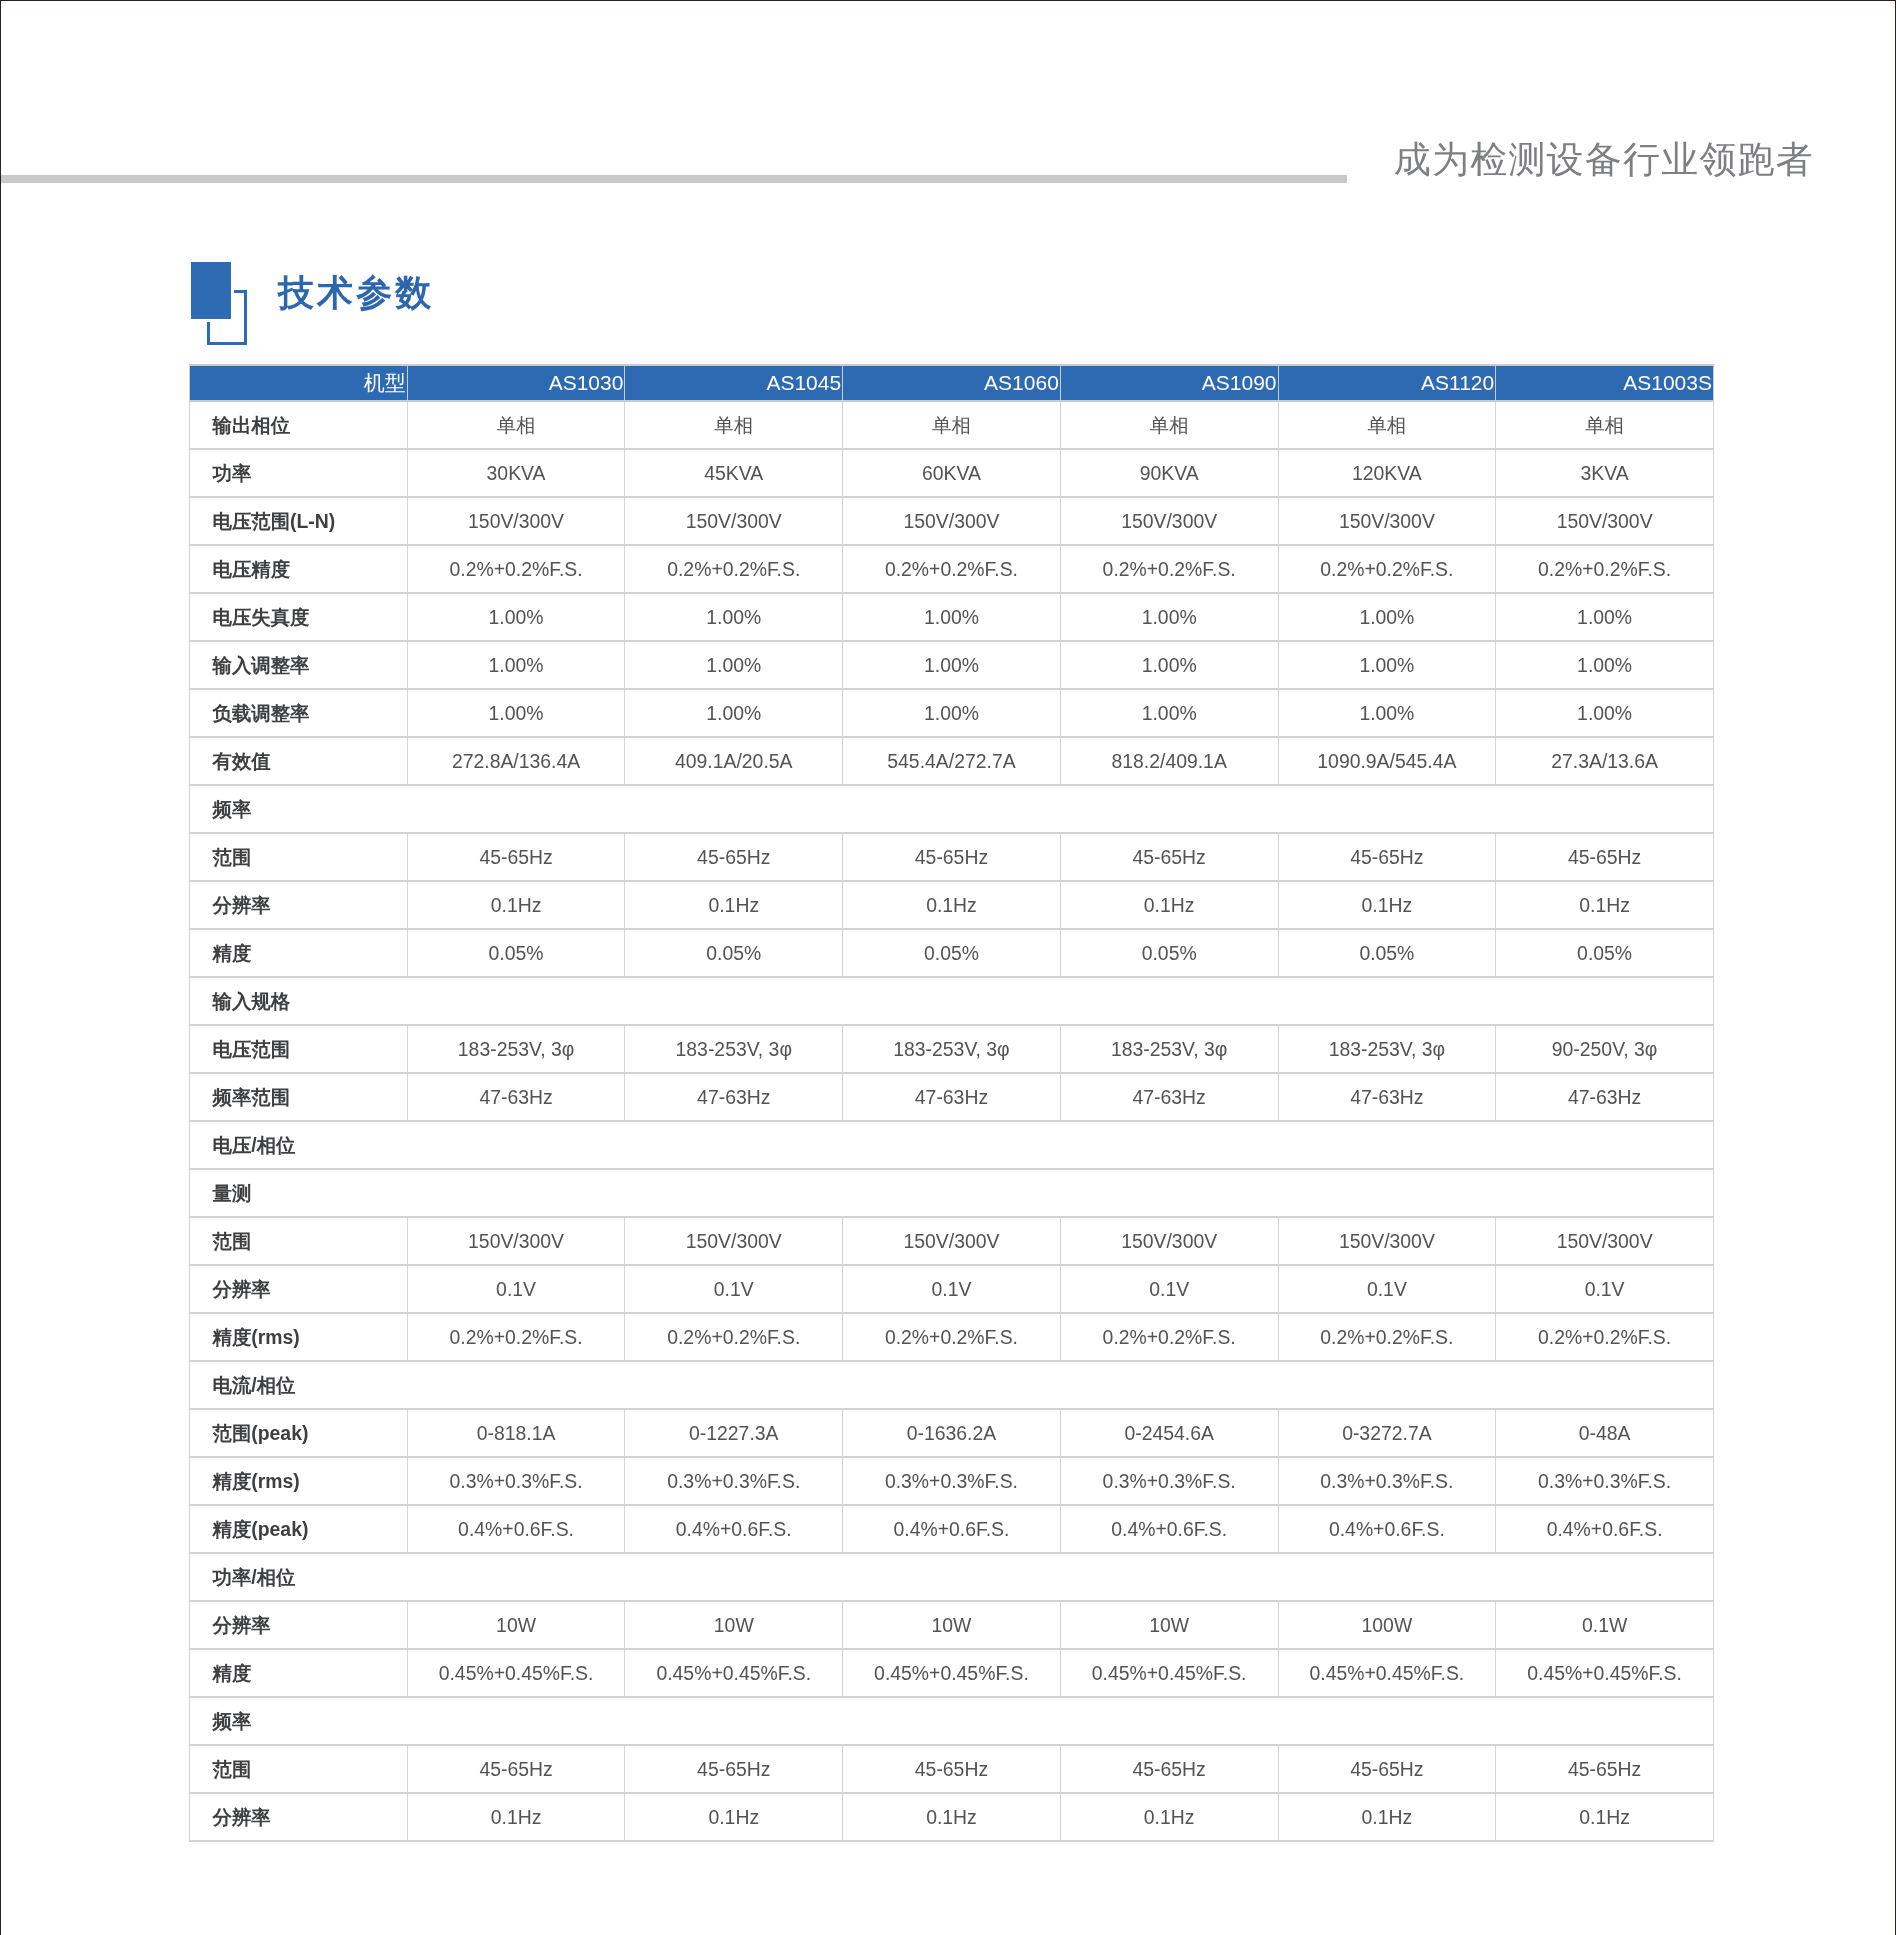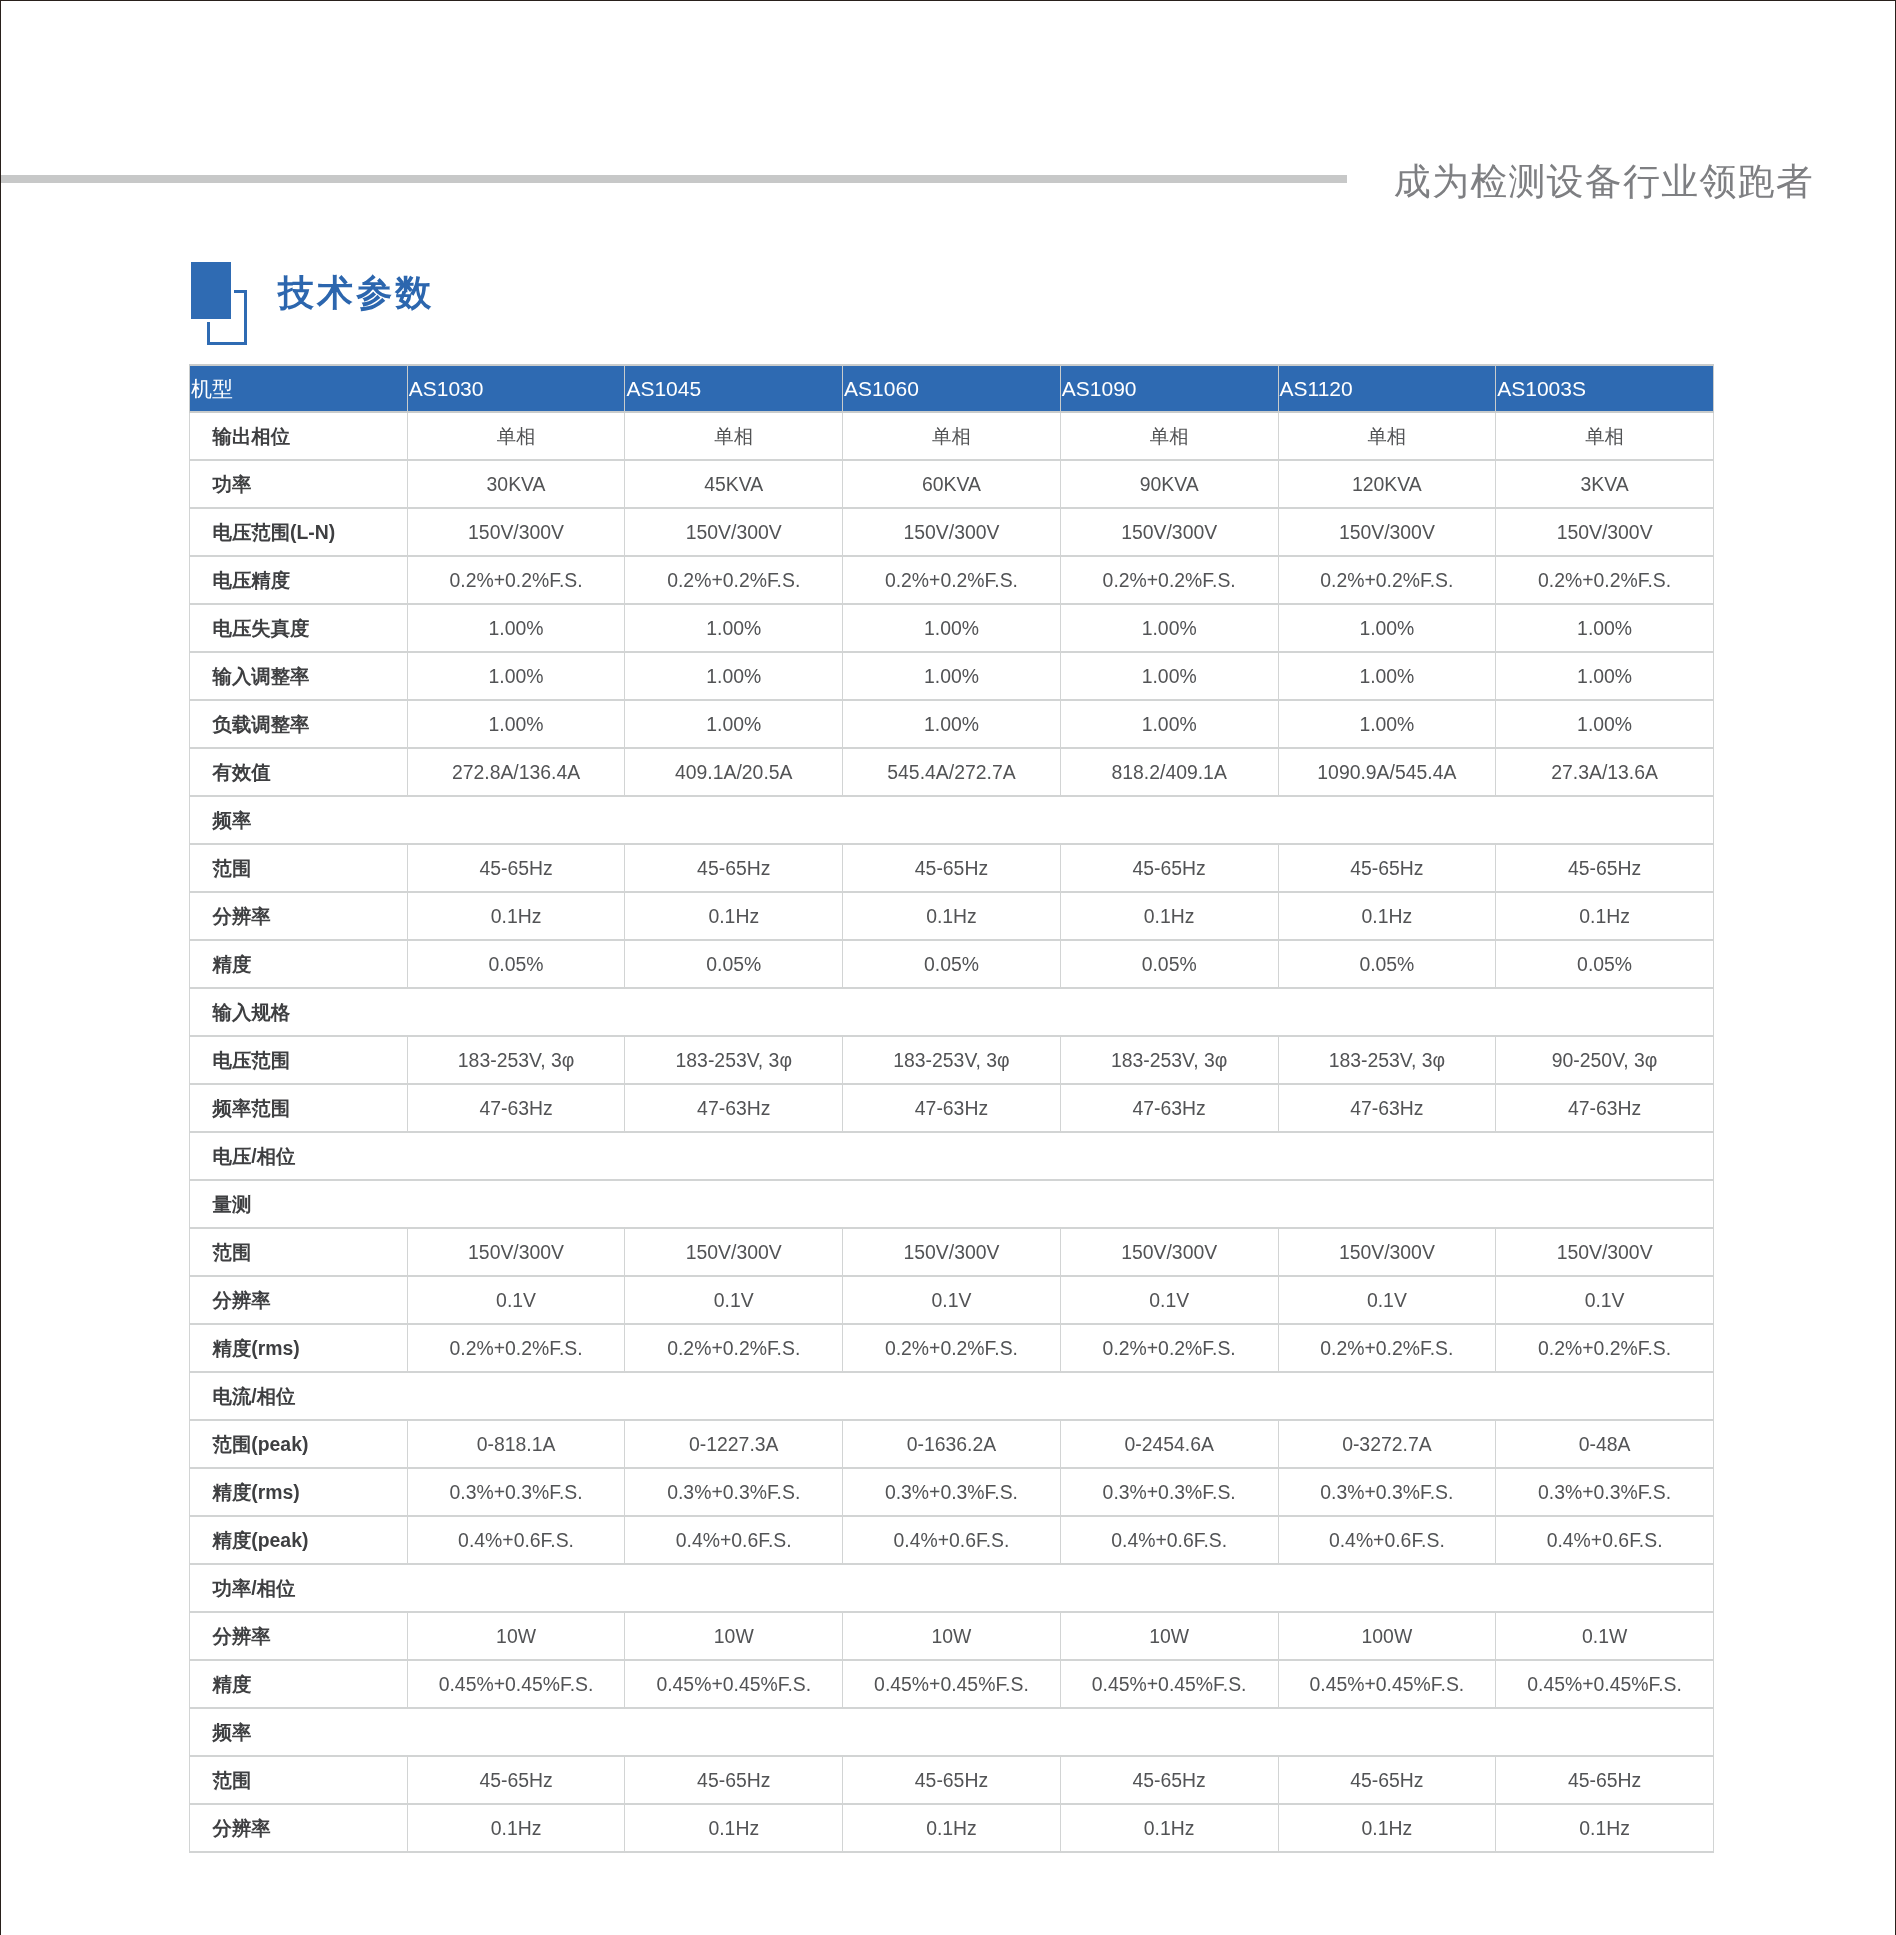--- a/index.html
+++ b/index.html
@@ -2,36 +2,36 @@
 <html style="font-size:6.2px"><head>
 <meta charset="utf-8">
 <style>
   html,body{margin:0;padding:0;}
   body{
     width:1896px;height:2555px;position:relative;overflow:hidden;
     background:#ffffff;font-family:"Liberation Sans",sans-serif;
   }
   .page-frame{position:absolute;inset:0;border:1.9px solid #29201b;box-sizing:border-box;pointer-events:none;z-index:60;}
   .divider-bar{position:absolute;left:0;top:175px;width:1347px;height:7.7px;background:#c7c8c8;}
-  .slogan{position:absolute;top:158px;right:82px;font-size:37px;line-height:1.3;color:#7e7f82;letter-spacing:1.2px;white-space:nowrap;}
+  .slogan{position:absolute;top:136px;right:82px;font-size:37px;line-height:1.3;color:#7e7f82;letter-spacing:1.2px;white-space:nowrap;}
   .title-wrap{position:absolute;left:191px;top:262px;width:542px;height:89px;font-family:Liberation Mono, monospace;}
   .icon-outline{position:absolute;left:16px;top:27.5px;width:40px;height:55px;border:3.9px solid #2f6bb3;box-sizing:border-box;background:#ffffff;}
   .icon-fill{position:absolute;left:0;top:0;width:40px;height:57px;background:#2f6bb3;outline:3.1px solid #ffffff;}
   .page-title{position:absolute;left:87px;top:8.5px;font-size:36px;font-weight:600;color:#2c66ae;letter-spacing:3.1px;line-height:1.4;white-space:nowrap;}
   table.spec-table{
     position:absolute;left:189px;top:364px;width:1525px;
     border-collapse:collapse;table-layout:fixed;
   }
   .spec-table th,.spec-table td{
     border:1.5px solid #d2d4d4;border-top-width:2.7px;border-bottom-width:2.7px;
     box-sizing:border-box;overflow:hidden;white-space:nowrap;
   }
   .spec-table th{
-    height:47px;background:#2e6ab2;color:#ffffff;
-    font-size:21px;font-weight:500;text-align:left;border-color:#c9cccc;
+    height:36px;background:#2e6ab2;color:#ffffff;
+    font-size:21px;font-weight:500;text-align:right;border-color:#c9cccc;
   }
   .spec-table td{height:48px;}
   .spec-table td.lbl{text-align:left;padding-left:22.5px;font-size:19.4px;font-weight:600;color:#3e3f41;}
   .spec-table td.val{text-align:center;font-size:19.4px;font-weight:400;color:#525355;}
   .spec-table td.sec{text-align:left;padding-left:22.5px;font-size:19.4px;font-weight:700;color:#3e3f41;}
 </style>
 </head>
 <body>
 
 <div class="page-frame"></div>

